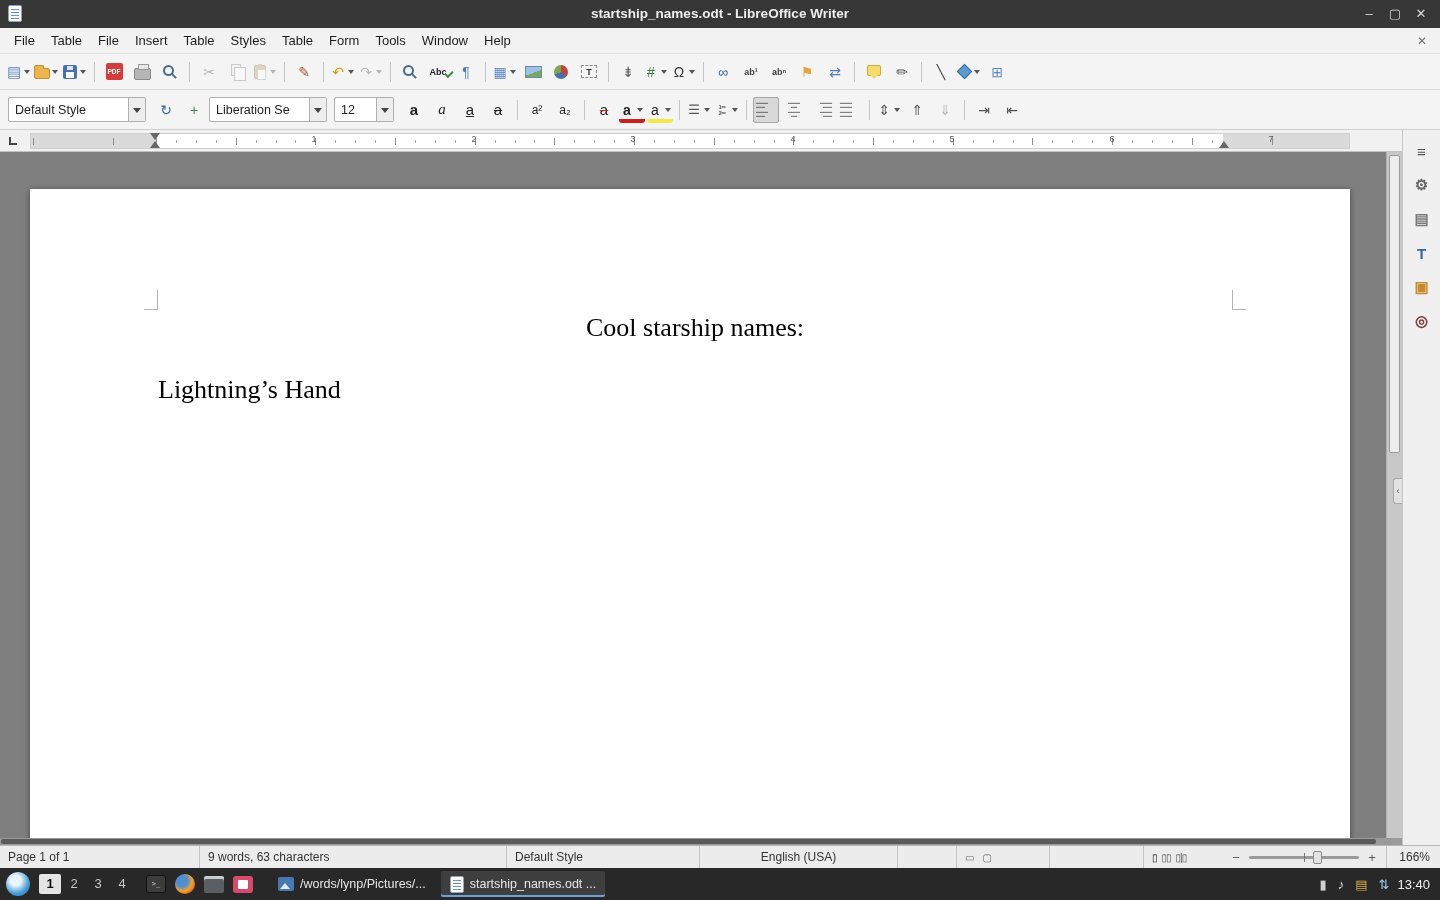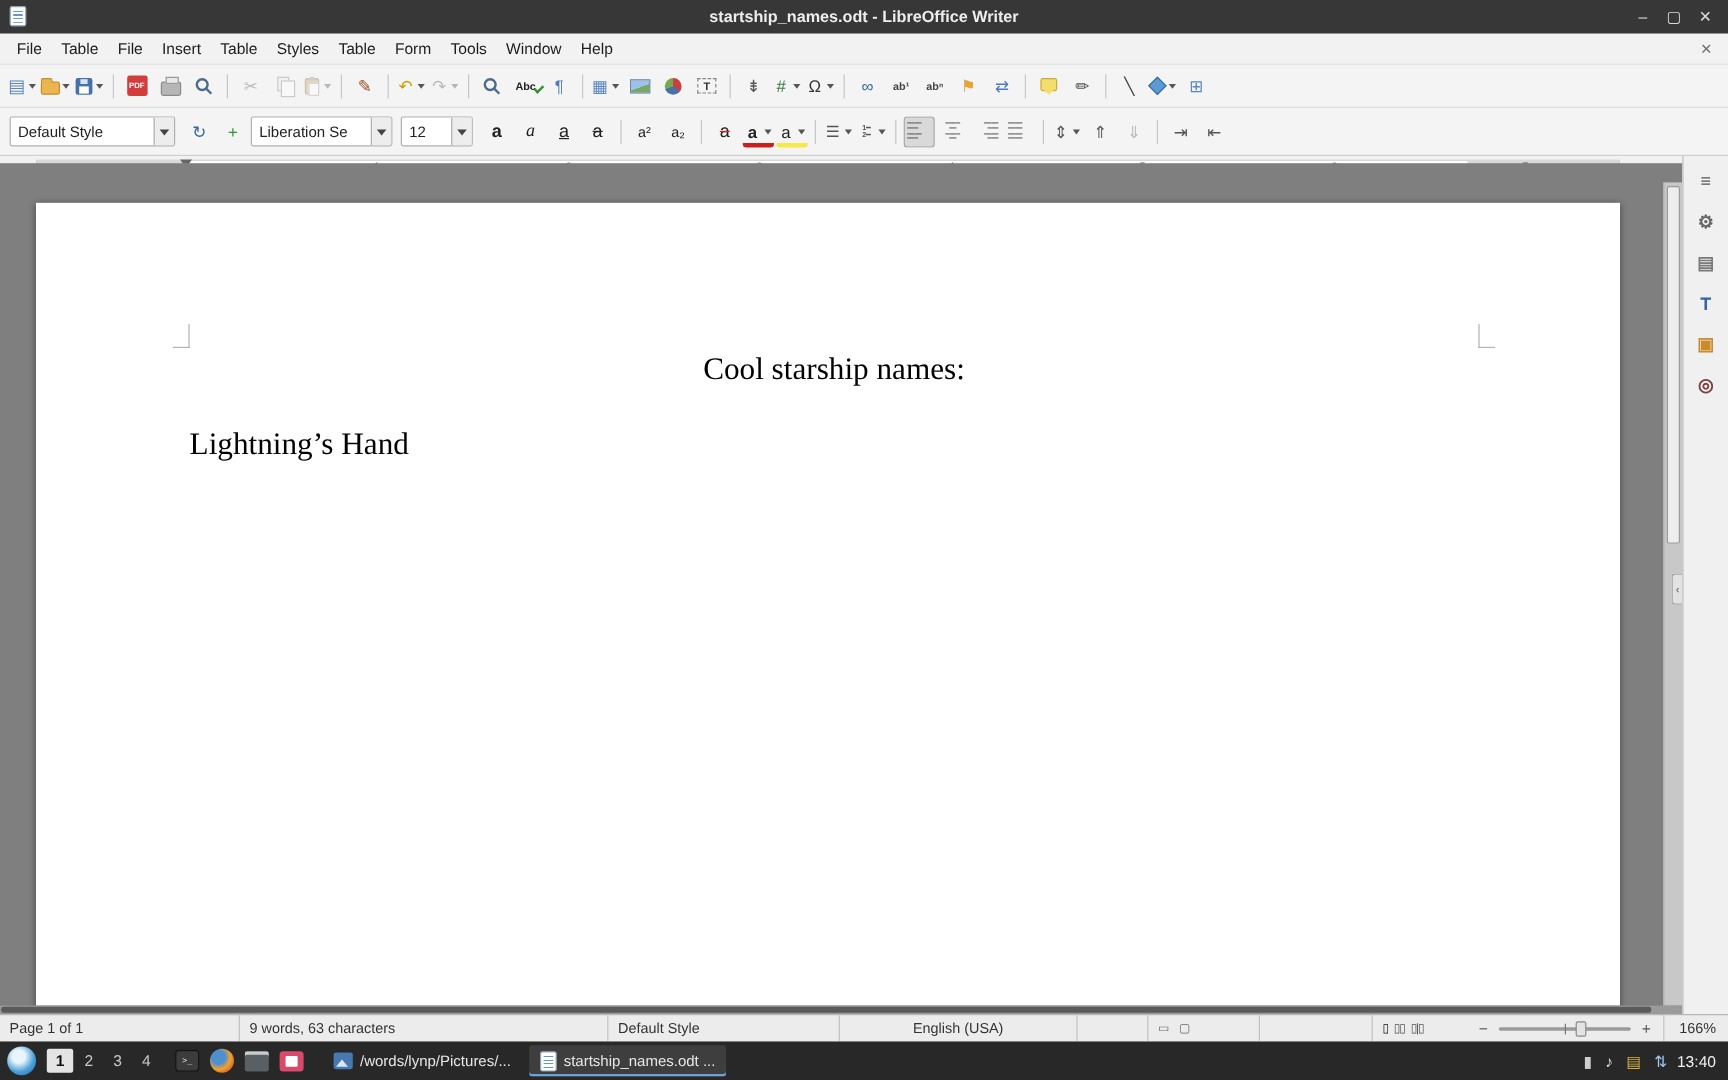--- a/index.html
+++ b/index.html
@@ -136,21 +136,21 @@
   .ruler-nums span:nth-of-type(3){left:633px} .ruler-nums span:nth-of-type(4){left:793px}
   .ruler-nums span:nth-of-type(5){left:952px} .ruler-nums span:nth-of-type(6){left:1112px}
   .ruler-nums span:nth-of-type(7){left:1271px}
   .ind { position:absolute; width:0; height:0; border-left:5px solid transparent; border-right:5px solid transparent; }
   .ind.top { border-top:7px solid #666; top:3px; }
   .ind.bottom { border-bottom:7px solid #666; bottom:3px; }
   .tabsel { position:absolute; left:9px; top:7px; width:8px; height:8px;
             border-left:2px solid #444; border-bottom:2px solid #444; }
 
   
-  .docarea { position:absolute; top:136px; left:0; width:1402px; bottom:62px; background:#7f7f7f; overflow:hidden; }
+  .docarea { position:absolute; top:156px; left:0; width:1402px; bottom:62px; background:#7f7f7f; overflow:hidden; }
   .page { position:absolute; left:30px; top:33px; width:1320px; height:1200px; background:#fff;
           box-shadow:0 1px 6px rgba(0,0,0,.45); padding:122px 118px 0 128px;
           font-family:"Liberation Serif", serif; color:#000; }
   .crop { position:absolute; width:14px; height:20px; }
   .crop.tl { left:114px; top:101px; border-right:1px solid #b4b4b4; border-bottom:1px solid #b4b4b4; }
   .crop.tr { left:1202px; top:101px; border-left:1px solid #b4b4b4; border-bottom:1px solid #b4b4b4; }
   .doc-title { font-size:26px; line-height:34px; text-align:center; margin-bottom:28px; cursor:text; }
   .docline { font-size:26px; line-height:34px; margin-bottom:27px; cursor:text; }
 
   

